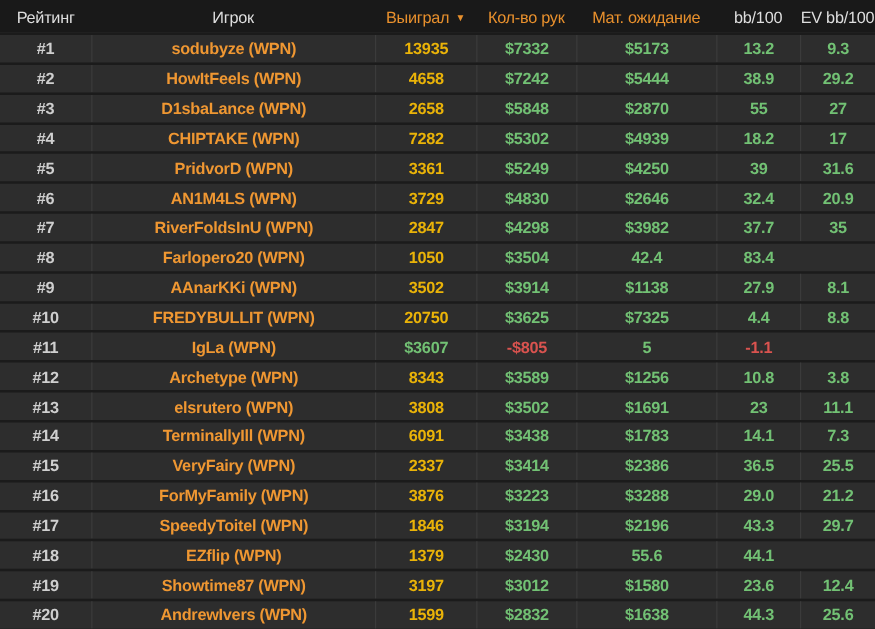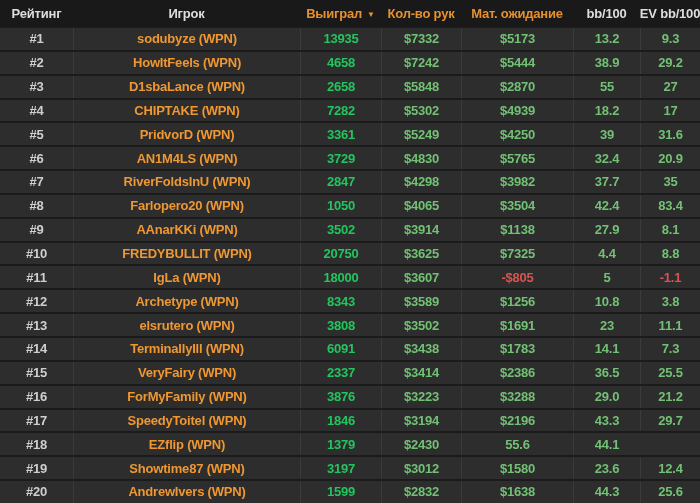--- a/index.html
+++ b/index.html
@@ -15,21 +15,21 @@
   .grid-row{
     display:grid;
     grid-template-columns:73px 227px 81px 80px 112px 67px 60px;
   }
   .thead{
     height:26px;min-height:26px;
     background:#191919;
   }
   .th{
     display:flex;align-items:center;justify-content:center;
-    font-size:13px;font-weight:700;color:#dedede;
+    font-size:13px;font-weight:400;color:#dedede;
     white-space:nowrap;cursor:pointer;
   }
   .th.accent{color:#e8902d;}
   .sort{
     font-size:8px;margin-left:5px;color:#e8902d;
     position:relative;top:1px;
   }
   .tbody{flex:1;display:flex;flex-direction:column;}
   .tr{
     flex:1;
@@ -37,21 +37,21 @@
     border-top:2px solid #1b1b1b;
   }
   .td{
     display:flex;align-items:center;justify-content:center;
     font-size:13px;font-weight:700;
     white-space:nowrap;overflow:hidden;
   }
   .tr > .td + .td{border-left:1px solid #3b3b3b;}
   .cell-rank{color:#cfcfcf;}
   .cell-player{color:#ef9732;cursor:pointer;}
-  .cell-hands{color:#22c55e;}
+  .cell-hands{color:#eab308;}
   .num{color:#72c174;}
   .num.neg{color:#d9534f;}
 </style>
 </head>
 <body>
 
 <div class="board">
 
   <div class="grid-row thead">
     <div class="th">Рейтинг</div>
@@ -110,38 +110,37 @@
         <div class="td num cell-won">$5249</div>
         <div class="td num cell-ev">$4250</div>
         <div class="td num cell-bb100">39</div>
         <div class="td num cell-evbb100">31.6</div>
       </div>
       <div class="grid-row tr">
         <div class="td cell-rank">#6</div>
         <div class="td cell-player">AN1M4LS (WPN)</div>
         <div class="td cell-hands">3729</div>
         <div class="td num cell-won">$4830</div>
-        <div class="td num cell-ev">$5765</div>
+        <div class="td num cell-ev">$2646</div>
         <div class="td num cell-bb100">32.4</div>
         <div class="td num cell-evbb100">20.9</div>
       </div>
       <div class="grid-row tr">
         <div class="td cell-rank">#7</div>
         <div class="td cell-player">RiverFoldsInU (WPN)</div>
         <div class="td cell-hands">2847</div>
         <div class="td num cell-won">$4298</div>
         <div class="td num cell-ev">$3982</div>
         <div class="td num cell-bb100">37.7</div>
         <div class="td num cell-evbb100">35</div>
       </div>
       <div class="grid-row tr">
         <div class="td cell-rank">#8</div>
         <div class="td cell-player">Farlopero20 (WPN)</div>
         <div class="td cell-hands">1050</div>
-        <div class="td num cell-won">$4065</div>
         <div class="td num cell-ev">$3504</div>
         <div class="td num cell-bb100">42.4</div>
         <div class="td num cell-evbb100">83.4</div>
       </div>
       <div class="grid-row tr">
         <div class="td cell-rank">#9</div>
         <div class="td cell-player">AAnarKKi (WPN)</div>
         <div class="td cell-hands">3502</div>
         <div class="td num cell-won">$3914</div>
         <div class="td num cell-ev">$1138</div>
@@ -153,21 +152,20 @@
         <div class="td cell-player">FREDYBULLIT (WPN)</div>
         <div class="td cell-hands">20750</div>
         <div class="td num cell-won">$3625</div>
         <div class="td num cell-ev">$7325</div>
         <div class="td num cell-bb100">4.4</div>
         <div class="td num cell-evbb100">8.8</div>
       </div>
       <div class="grid-row tr">
         <div class="td cell-rank">#11</div>
         <div class="td cell-player">IgLa (WPN)</div>
-        <div class="td cell-hands">18000</div>
         <div class="td num cell-won">$3607</div>
         <div class="td num cell-ev neg">-$805</div>
         <div class="td num cell-bb100">5</div>
         <div class="td num cell-evbb100 neg">-1.1</div>
       </div>
       <div class="grid-row tr">
         <div class="td cell-rank">#12</div>
         <div class="td cell-player">Archetype (WPN)</div>
         <div class="td cell-hands">8343</div>
         <div class="td num cell-won">$3589</div>

